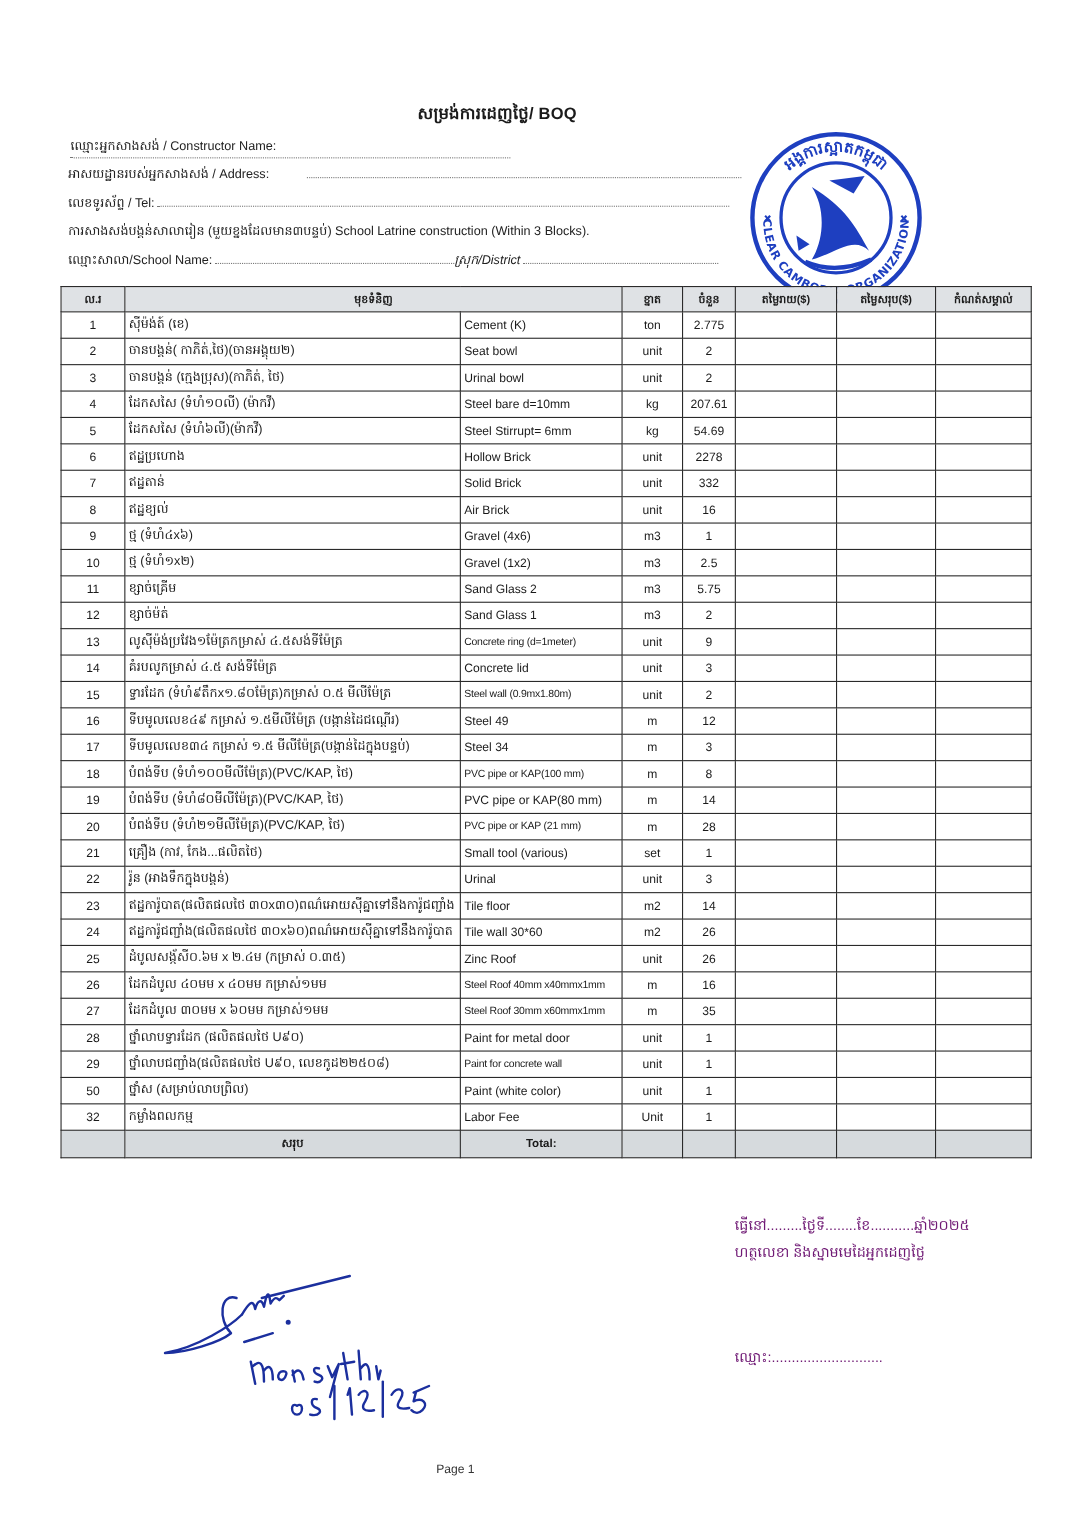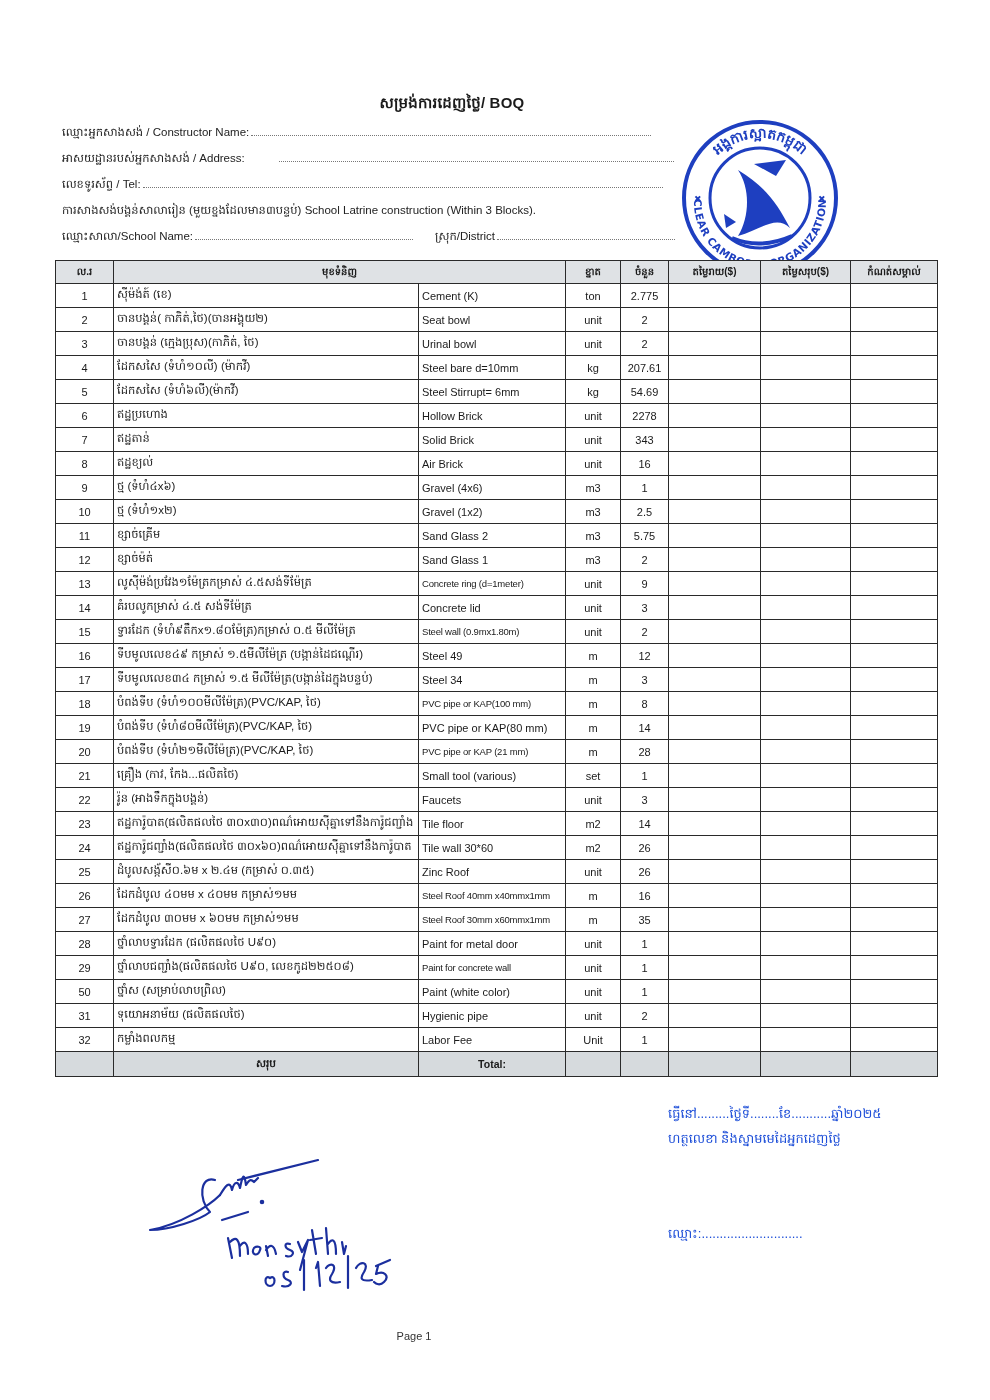--- a/index.html
+++ b/index.html
@@ -34,52 +34,52 @@
     background: #dfe2e5; font-size: 10px; font-weight: bold; height: 22px;
   }
   table.boq td.c { text-align: center; }
   table.boq td.l { text-align: left; }
   table.boq td.small { font-size: 9.5px; letter-spacing: -0.2px; }
   table.boq td.km { font-size: 11.5px; }
   table.boq tfoot td {
     background: #d6dadd; font-weight: bold; text-align: center; height: 24px; font-size: 10.5px;
   }
   .sign-block {
-    position: absolute; left: 668px; font-size: 13px; color: #1d4ed8; white-space: nowrap;
+    position: absolute; left: 668px; font-size: 13px; color: #701a75; white-space: nowrap;
   }
   .signature { position: absolute; left: 140px; top: 1150px; width: 270px; height: 150px; }
   .page-num {
     position: absolute; left: 0; width: 828px; top: 1330px; text-align: center;
     font-size: 11px; color: #333;
   }
 </style>
 </head>
 <body>
 
 <div class="title">សម្រង់ការដេញថ្លៃ/ BOQ</div>
 
-<div class="info-line" style="top:125px;">
+<div class="info-line" style="top:125px;flex-direction:column;">
   <span>ឈ្មោះអ្នកសាងសង់ / Constructor Name:</span>
   <span class="dots" style="width:400px;"></span>
 </div>
 <div class="info-line" style="top:151px;gap:32px;">
   <span>អាសយដ្ឋានរបស់អ្នកសាងសង់ / Address:</span>
   <span class="dots" style="width:395px;"></span>
 </div>
 <div class="info-line" style="top:177px;">
   <span>លេខទូរស័ព្ទ / Tel:</span>
   <span class="dots" style="width:520px;"></span>
 </div>
 <div class="info-line" style="top:203px;">
   <span>ការសាងសង់បង្គន់សាលារៀន (មួយខ្នងដែលមាន៣បន្ទប់)  School Latrine construction (Within 3 Blocks).</span>
 </div>
 <div class="info-line" style="top:229px;justify-content:space-between;">
   <span>ឈ្មោះសាលា/School Name:</span>
   <span class="dots" style="width:218px;"></span>
-  <span style="margin-left:22px;">ស្រុក/District</span>
+  <span style="margin-left:0;font-style:italic;">ស្រុក/District</span>
   <span class="dots" style="width:178px;"></span>
 </div>
 
 <svg class="stamp" viewBox="0 0 160 160">
   <defs>
     <path id="arcTop" d="M 20 80 A 60 60 0 0 1 140 80"></path>
     <path id="arcBot" d="M 14 84 A 66 66 0 0 0 146 84"></path>
   </defs>
   <circle cx="80" cy="80" r="76" fill="none" stroke="#1e3fc0" stroke-width="4"></circle>
   <circle cx="80" cy="80" r="50" fill="none" stroke="#1e3fc0" stroke-width="3"></circle>
@@ -178,21 +178,21 @@
         <td class="c">2278</td>
         <td class="c"></td>
         <td class="c"></td>
         <td class="l"></td>
       </tr>
       <tr>
         <td class="c">7</td>
         <td class="l km">ឥដ្ឋតាន់</td>
         <td class="l">Solid Brick</td>
         <td class="c">unit</td>
-        <td class="c">343</td>
+        <td class="c">332</td>
         <td class="c"></td>
         <td class="c"></td>
         <td class="l"></td>
       </tr>
       <tr>
         <td class="c">8</td>
         <td class="l km">ឥដ្ឋខ្យល់</td>
         <td class="l">Air Brick</td>
         <td class="c">unit</td>
         <td class="c">16</td>
@@ -326,21 +326,21 @@
         <td class="l">Small tool (various)</td>
         <td class="c">set</td>
         <td class="c">1</td>
         <td class="c"></td>
         <td class="c"></td>
         <td class="l"></td>
       </tr>
       <tr>
         <td class="c">22</td>
         <td class="l km">រ៉ូន (អាងទឹកក្នុងបង្គន់)</td>
-        <td class="l">Faucets</td>
+        <td class="l">Urinal</td>
         <td class="c">unit</td>
         <td class="c">3</td>
         <td class="c"></td>
         <td class="c"></td>
         <td class="l"></td>
       </tr>
       <tr>
         <td class="c">23</td>
         <td class="l km">ឥដ្ឋការ៉ូបាត(ផលិតផលថៃ ៣០x៣០)ពណ៌អោយស៊ីគ្នាទៅនឹងការ៉ូជញ្ជាំង</td>
         <td class="l">Tile floor</td>
@@ -409,30 +409,20 @@
         <td class="c"></td>
         <td class="c"></td>
         <td class="l"></td>
       </tr>
       <tr>
         <td class="c">50</td>
         <td class="l km">ថ្នាំស (សម្រាប់លាបព្រិល)</td>
         <td class="l">Paint (white color)</td>
         <td class="c">unit</td>
         <td class="c">1</td>
-        <td class="c"></td>
-        <td class="c"></td>
-        <td class="l"></td>
-      </tr>
-      <tr>
-        <td class="c">31</td>
-        <td class="l km">ទុយោអនាម័យ (ផលិតផលថៃ)</td>
-        <td class="l">Hygienic pipe</td>
-        <td class="c">unit</td>
-        <td class="c">2</td>
         <td class="c"></td>
         <td class="c"></td>
         <td class="l"></td>
       </tr>
       <tr>
         <td class="c">32</td>
         <td class="l km">កម្លាំងពលកម្ម</td>
         <td class="l">Labor Fee</td>
         <td class="c">Unit</td>
         <td class="c">1</td>

